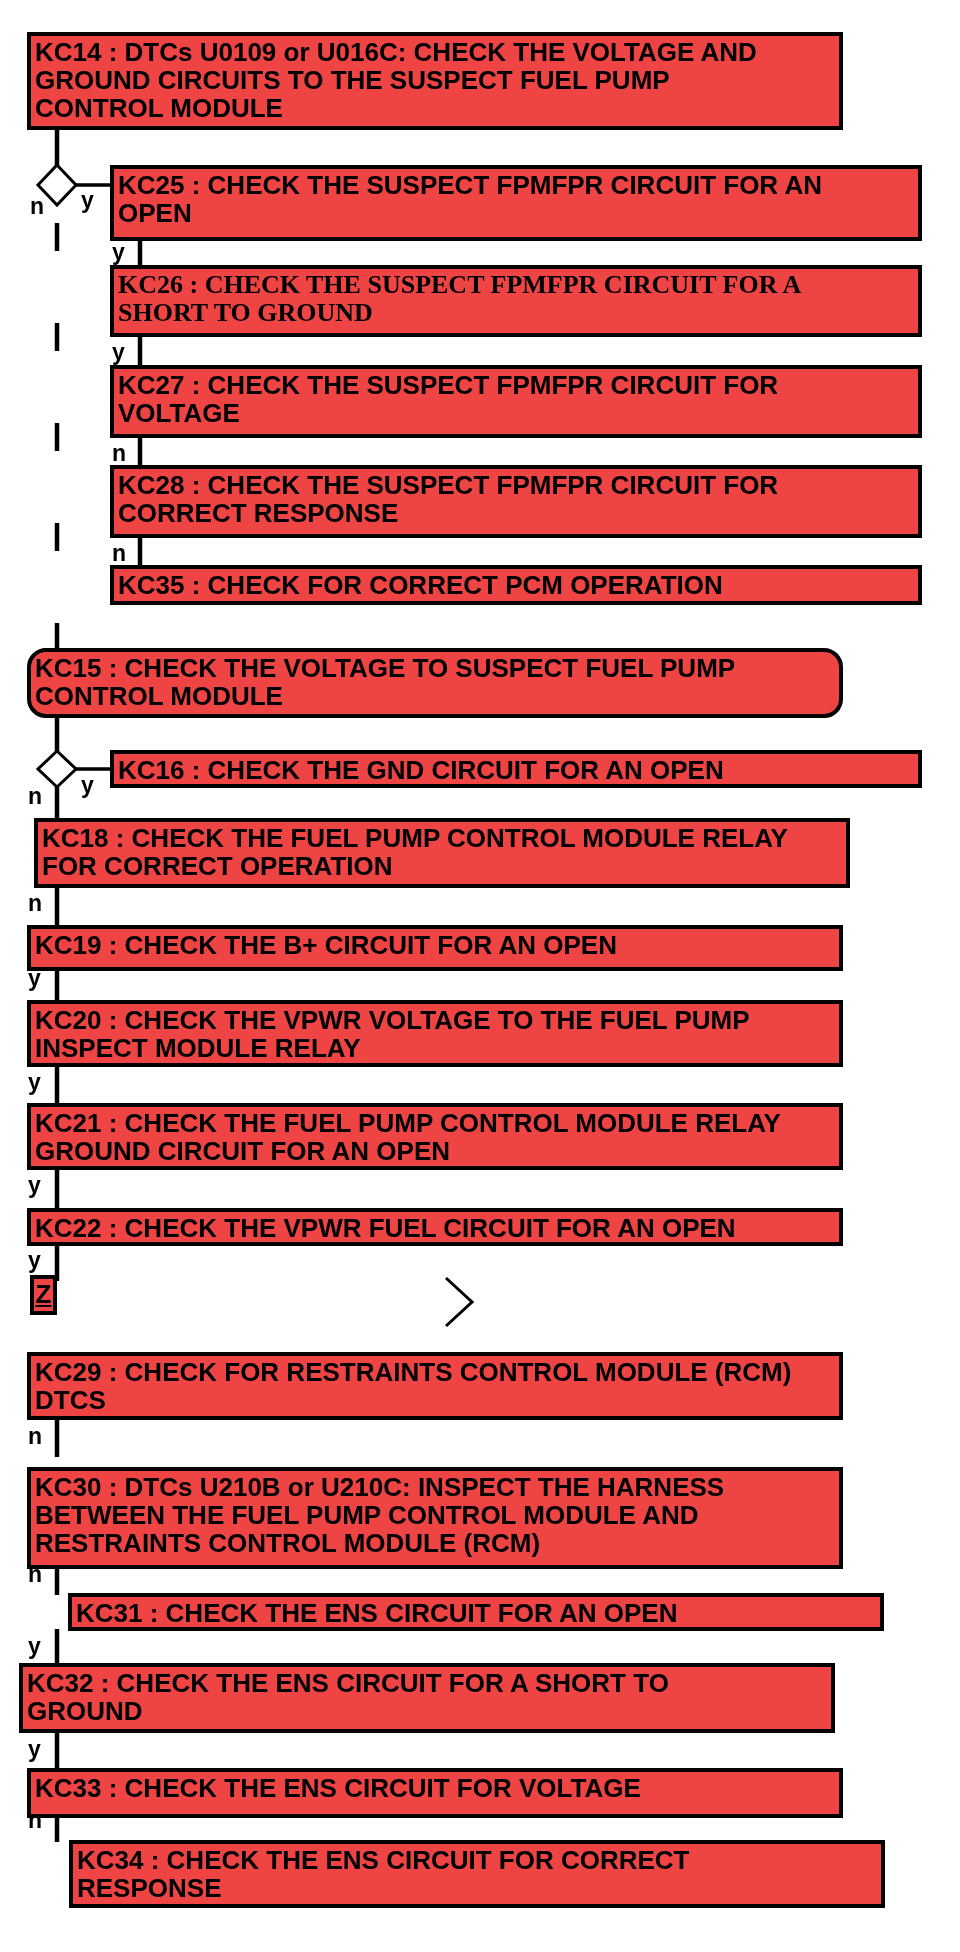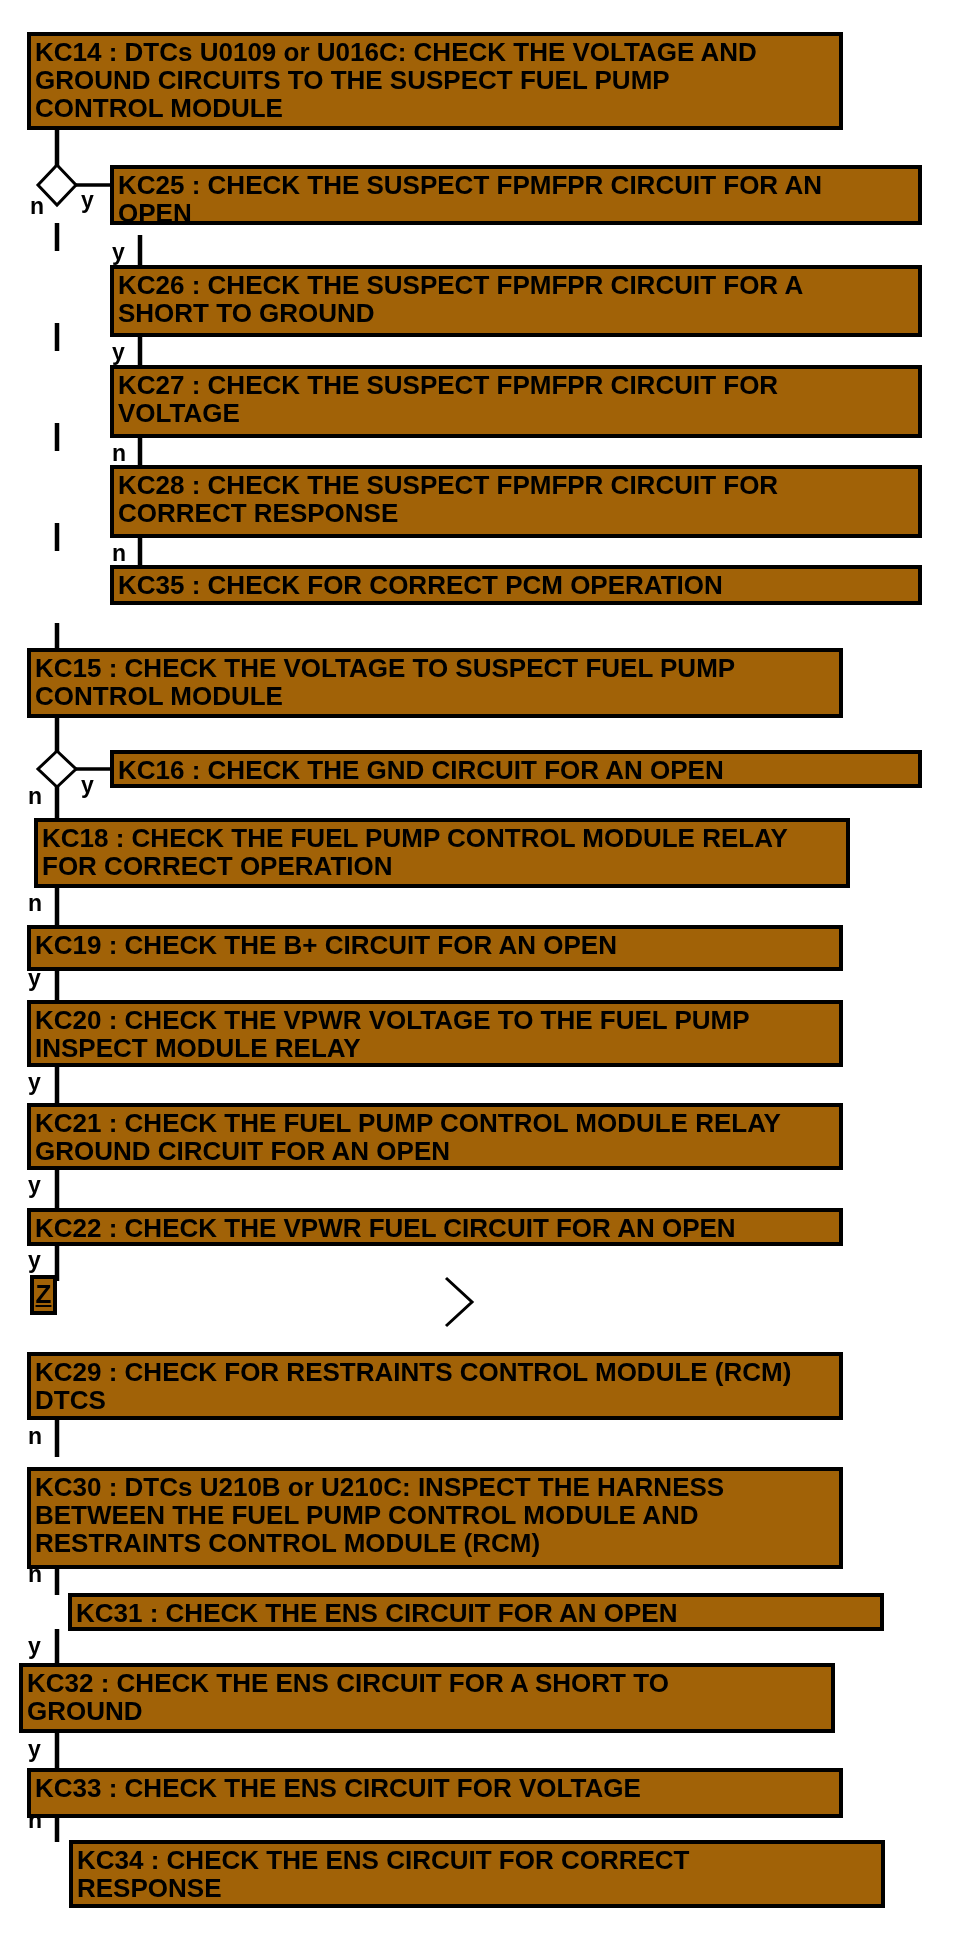--- a/index.html
+++ b/index.html
@@ -3,21 +3,21 @@
 <meta charset="utf-8">
 <style>
   html,body{margin:0;padding:0;background:#ffffff;}
   .canvas{
     position:relative;width:960px;height:1952px;background:#ffffff;
     font-family:"Liberation Sans",sans-serif;color:#000;
     overflow:hidden;
   }
   .svg-layer{position:absolute;left:0;top:0;}
   .node{
-    position:absolute;box-sizing:border-box;background:#a16207;border:4px solid #000;
+    position:absolute;box-sizing:border-box;background:#ef4444;border:4px solid #000;
     font-weight:bold;font-size:26px;line-height:28px;letter-spacing:0;
     padding:2px 4px;white-space:pre;overflow:visible;
   }
   .node-offpage{
     text-align:center;font-size:26px;line-height:30px;padding:0;
     text-decoration:underline;
   }
   .edge-label{
     position:absolute;font-weight:bold;font-size:23px;line-height:24px;
     background:transparent;
@@ -62,30 +62,30 @@
     <line x1="57" y1="1629" x2="57" y2="1665" stroke="#000" stroke-width="4.5"></line>
     <line x1="57" y1="1731" x2="57" y2="1770" stroke="#000" stroke-width="4.5"></line>
     <line x1="57" y1="1804" x2="57" y2="1842" stroke="#000" stroke-width="4.5"></line>
 
     <polyline points="446,1278 472,1302 446,1326" fill="none" stroke="#000" stroke-width="3"></polyline>
   </svg>
 
   <div class="node" style="left:27px;top:32px;width:816px;height:98px;">KC14 : DTCs U0109 or U016C: CHECK THE VOLTAGE AND
 GROUND CIRCUITS TO THE SUSPECT FUEL PUMP
 CONTROL MODULE</div>
-  <div class="node" style="left:110px;top:165px;width:812px;height:60px;">KC25 : CHECK THE SUSPECT FPMFPR CIRCUIT FOR AN
+  <div class="node" style="left:110px;top:165px;width:812px;height:76px;">KC25 : CHECK THE SUSPECT FPMFPR CIRCUIT FOR AN
 OPEN</div>
-  <div class="node" style="left:110px;top:265px;width:812px;height:72px;">KC26 : CHECK THE SUSPECT FPMFPR CIRCUIT FOR A
+  <div class="node" style="left:110px;top:265px;width:812px;height:72px;font-family:Liberation Serif, serif;">KC26 : CHECK THE SUSPECT FPMFPR CIRCUIT FOR A
 SHORT TO GROUND</div>
   <div class="node" style="left:110px;top:365px;width:812px;height:73px;">KC27 : CHECK THE SUSPECT FPMFPR CIRCUIT FOR
 VOLTAGE</div>
   <div class="node" style="left:110px;top:465px;width:812px;height:73px;">KC28 : CHECK THE SUSPECT FPMFPR CIRCUIT FOR
 CORRECT RESPONSE</div>
   <div class="node" style="left:110px;top:565px;width:812px;height:40px;">KC35 : CHECK FOR CORRECT PCM OPERATION</div>
-  <div class="node" style="left:27px;top:648px;width:816px;height:70px;">KC15 : CHECK THE VOLTAGE TO SUSPECT FUEL PUMP
+  <div class="node" style="left:27px;top:648px;width:816px;height:70px;border-radius:19px;">KC15 : CHECK THE VOLTAGE TO SUSPECT FUEL PUMP
 CONTROL MODULE</div>
   <div class="node" style="left:110px;top:750px;width:812px;height:38px;">KC16 : CHECK THE GND CIRCUIT FOR AN OPEN</div>
   <div class="node" style="left:27px;top:818px;width:816px;height:70px;margin-left:7px;">KC18 : CHECK THE FUEL PUMP CONTROL MODULE RELAY
 FOR CORRECT OPERATION</div>
   <div class="node" style="left:27px;top:925px;width:816px;height:46px;">KC19 : CHECK THE B+ CIRCUIT FOR AN OPEN</div>
   <div class="node" style="left:27px;top:1000px;width:816px;height:67px;">KC20 : CHECK THE VPWR VOLTAGE TO THE FUEL PUMP
 INSPECT MODULE RELAY</div>
   <div class="node" style="left:27px;top:1103px;width:816px;height:67px;">KC21 : CHECK THE FUEL PUMP CONTROL MODULE RELAY
 GROUND CIRCUIT FOR AN OPEN</div>
   <div class="node" style="left:27px;top:1208px;width:816px;height:38px;">KC22 : CHECK THE VPWR FUEL CIRCUIT FOR AN OPEN</div>

